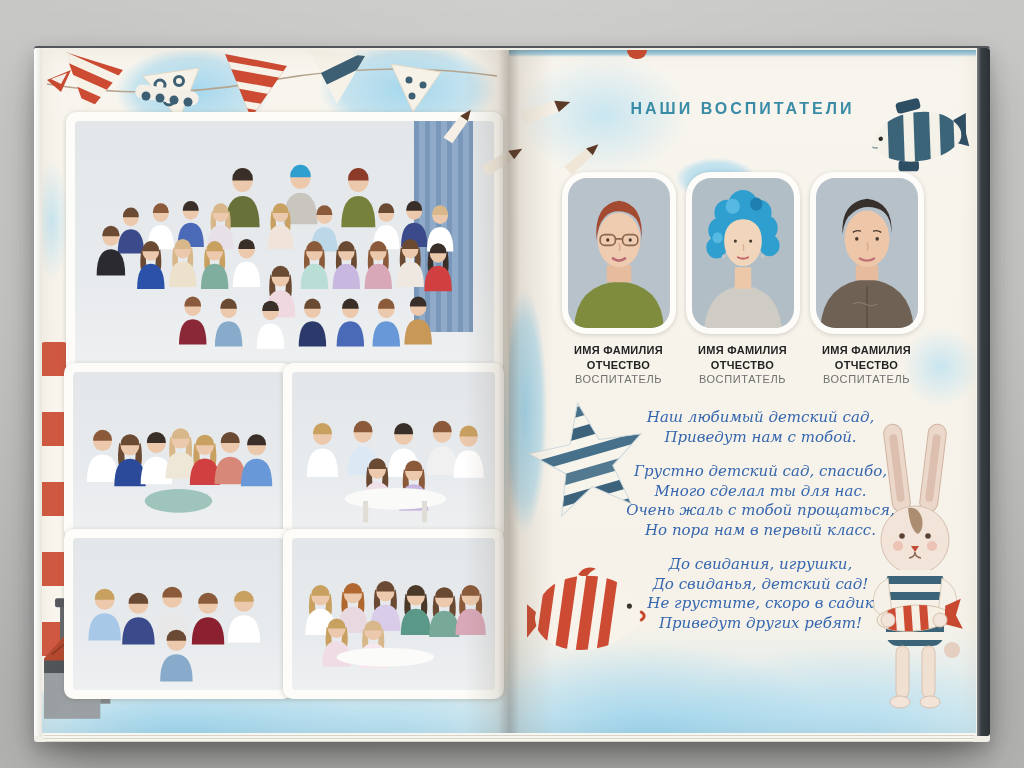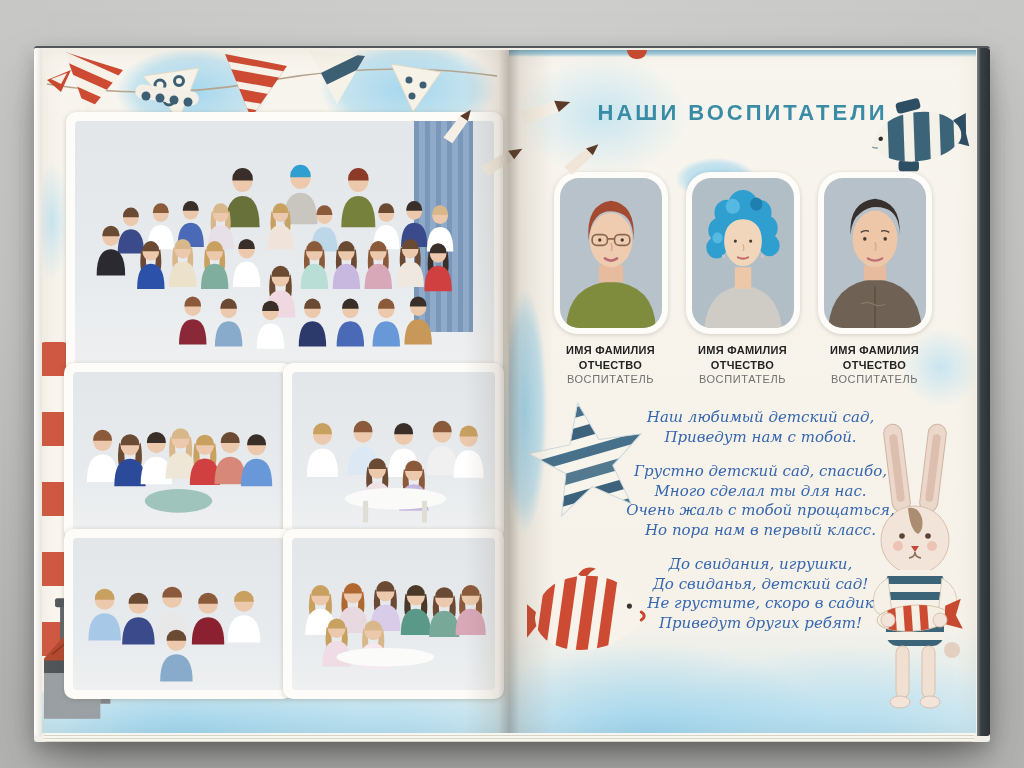--- a/index.html
+++ b/index.html
@@ -54,22 +54,22 @@
   .f3{left:241px;top:313px;width:203px;height:159px;}
   .f4{left:22px;top:479px;width:211px;height:152px;}
   .f5{left:241px;top:479px;width:203px;height:152px;}
   .deco{position:absolute;z-index:1;pointer-events:none;}
   .deco-bunting{left:4px;top:0;width:452px;height:92px;}
   .lh-stripes{position:absolute;left:-3px;top:292px;width:30px;height:350px;z-index:1;border-radius:6px;
     background:repeating-linear-gradient(180deg,rgba(205,75,51,.92) 0 34px,rgba(250,247,240,.95) 34px 70px);}
   .deco-roof{left:2px;top:546px;width:186px;height:136px;}
   
   .page-title{position:absolute;top:50px;left:0;right:0;text-align:center;z-index:2;
-    font-size:22px;font-weight:bold;letter-spacing:3px;color:#3a8ca6;}
-  .teachers{position:absolute;top:122px;left:0;right:0;display:flex;justify-content:center;gap:18px;z-index:2;}
+    font-size:16px;font-weight:bold;letter-spacing:3px;color:#3a8ca6;}
+  .teachers{position:absolute;top:122px;left:0;right:0;display:flex;justify-content:center;gap:10px;z-index:2;}
   .teacher-card{width:114px;text-align:center;}
   .portrait-frame{background:#fdfcf9;border-radius:24px;padding:6px;box-shadow:0 1px 4px rgba(100,90,70,.25);}
   .portrait-photo{height:150px;border-radius:19px;overflow:hidden;position:relative;}
   .portrait-photo svg{display:block;width:100%;height:100%;}
   .teacher-name{margin-top:9px;font-size:11px;font-weight:bold;color:#232323;line-height:15px;letter-spacing:.3px;}
   .teacher-role{margin-top:0;font-size:11px;color:#707070;letter-spacing:.6px;}
   .poem{position:absolute;top:358px;left:0;right:0;text-align:center;z-index:2;
     font-family:"DejaVu Serif",serif;font-style:italic;color:#3566ae;}
   .stanza{margin-bottom:15px;}
   .poem-line{font-size:15px;line-height:19.5px;padding-left:36px;}

